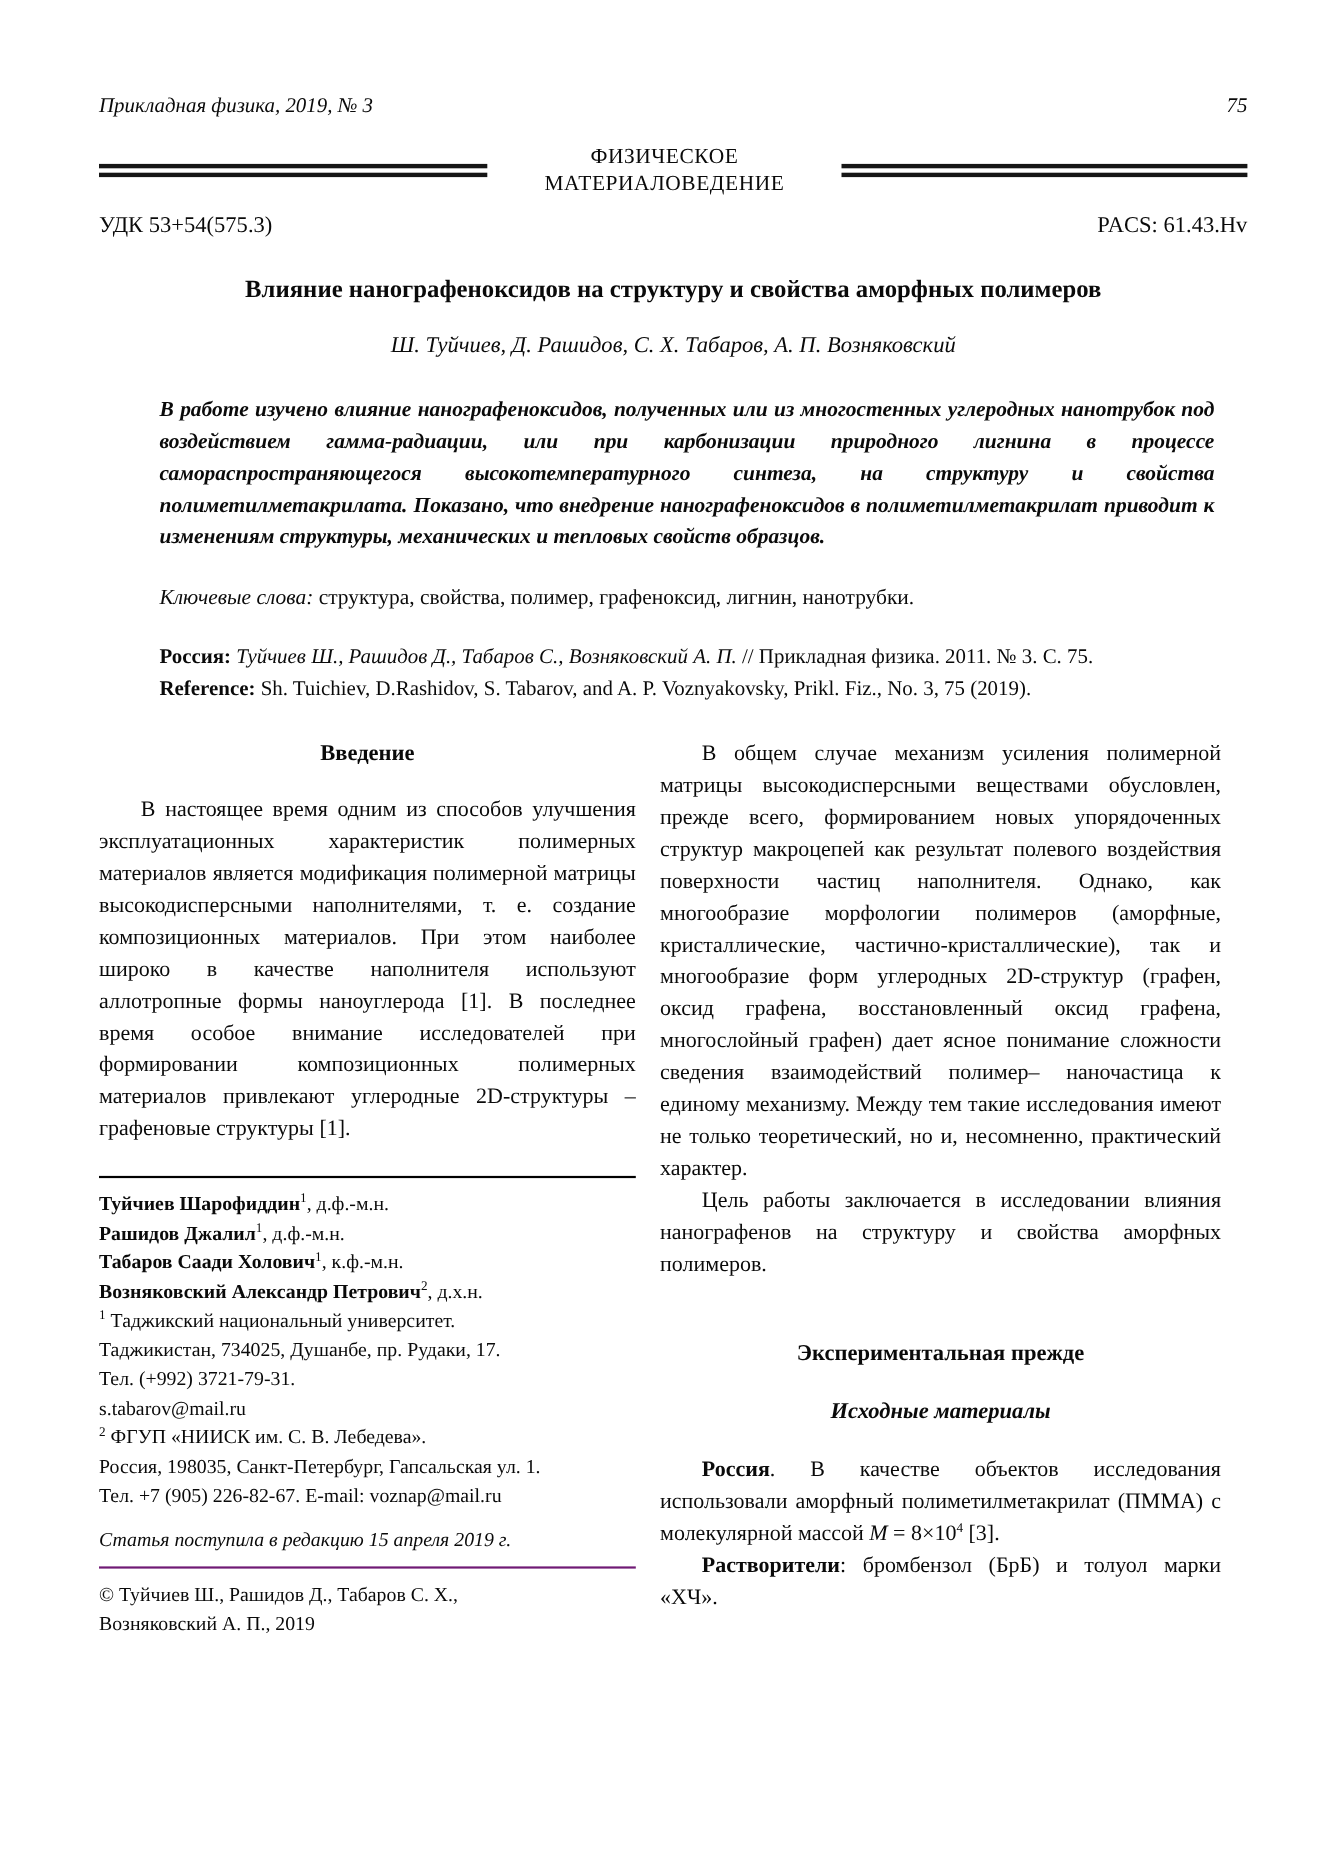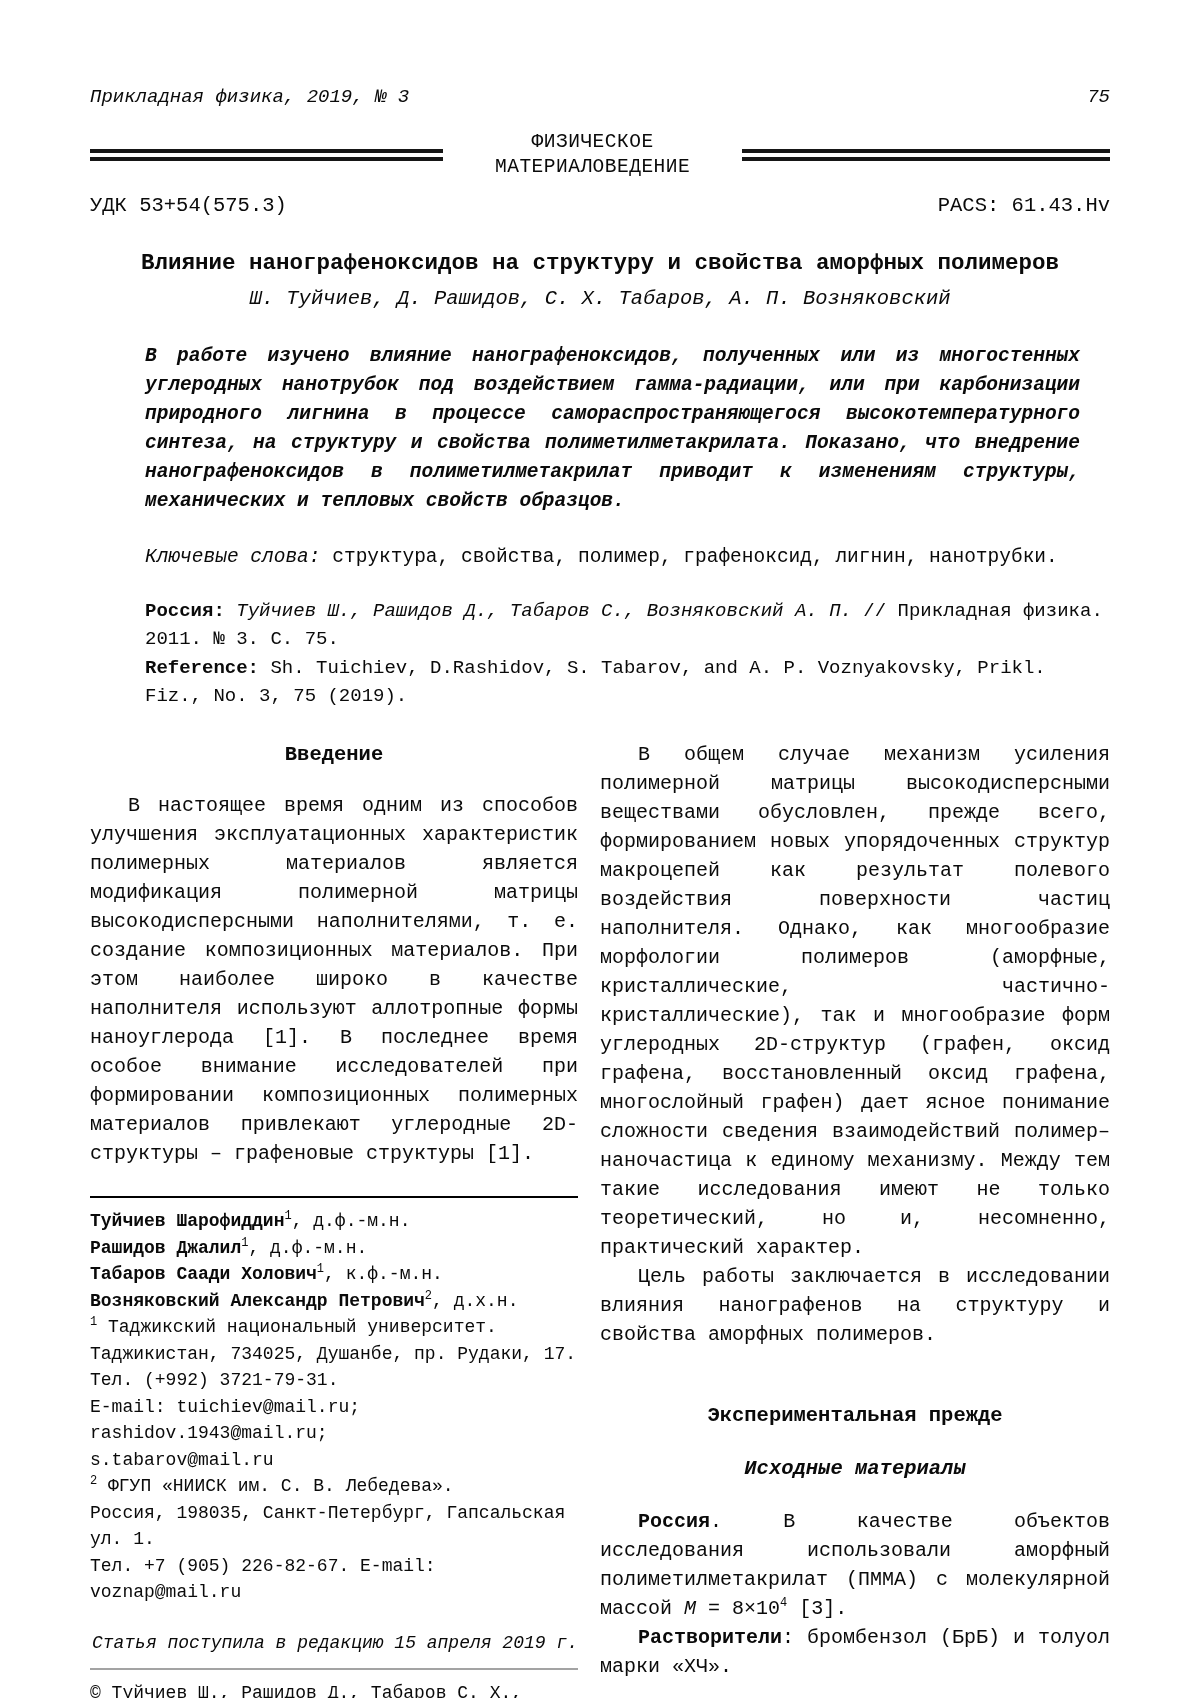--- a/index.html
+++ b/index.html
@@ -2,23 +2,23 @@
 <html lang="ru"><head>
 <meta charset="utf-8">
 <style>
   html,body { margin:0; padding:0; background:#ffffff; }
   .page {
     position:relative;
     width:1200px; height:1698px;
     margin:0 auto;
     background:#ffffff;
     color:#0a0a0a;
-    font-family:Liberation Mono, monospace;
+    font-family:Liberation Serif, serif;
     box-sizing:border-box;
-    padding:86px 90px 0 90px;
+    padding:86px 66px 0 90px;
     overflow:hidden;
   }
   
   .header-row {
     display:flex; justify-content:space-between; align-items:baseline;
     font-size:19px; line-height:22px;
   }
   .journal-name { font-style:italic; }
   .page-number { font-style:italic; }
   
@@ -47,21 +47,21 @@
     font-size:20.5px;
   }
   
   .article-title {
     margin-top:32px;
     text-align:center;
     font-size:22.5px; line-height:28px;
     font-weight:bold;
   }
   .article-authors {
-    margin-top:10px;
+    margin-top:26px;
     text-align:center;
     font-style:italic;
     font-size:20.5px;
   }
   
   .abstract {
     margin:32px 30px 0 55px;
     font-weight:bold; font-style:italic;
     font-size:19.5px; line-height:29px;
     text-align:justify;
@@ -118,24 +118,23 @@
   
   .footnote {
     margin-top:28px;
     border-top:2px solid #000;
     padding-top:10px;
     font-size:18px; line-height:26.5px;
   }
   .fn-author .fn-name { font-weight:bold; }
   .fn-received {
     font-style:italic;
-    margin-top:24px;
+    margin-top:13px;
     padding-bottom:12px;
-    border-bottom:2px solid #a3a3a3;
-    text-align:right;
+    border-bottom:2px solid #701a75;
   }
   .fn-copyright { margin-top:10px; }
 </style>
 </head>
 <body>
 
 <div class="page">
 
   <div class="header-row">
     <span class="journal-name">Прикладная физика, 2019, № 3</span>
@@ -191,21 +190,20 @@
         </div>
         <div class="fn-author">
           <span class="fn-name">Возняковский Александр Петрович</span><sup>2</sup><span>, д.х.н.</span>
         </div>
 
         <div>
           <sup>1</sup><span> Таджикский национальный университет.</span>
         </div>
         <div>Таджикистан, 734025, Душанбе, пр. Рудаки, 17.</div>
         <div>Тел. (+992) 3721-79-31.</div>
-        <div>E-mail: tuichiev@mail.ru; rashidov.1943@mail.ru;</div>
         <div>s.tabarov@mail.ru</div>
 
         <div>
           <sup>2</sup><span> ФГУП «НИИСК им. С. В. Лебедева».</span>
         </div>
         <div>Россия, 198035, Санкт-Петербург, Гапсальская ул. 1.</div>
         <div>Тел. +7 (905) 226-82-67. E-mail: voznap@mail.ru</div>
 
         <div class="fn-received">Статья поступила в редакцию 15 апреля 2019 г.</div>
 

